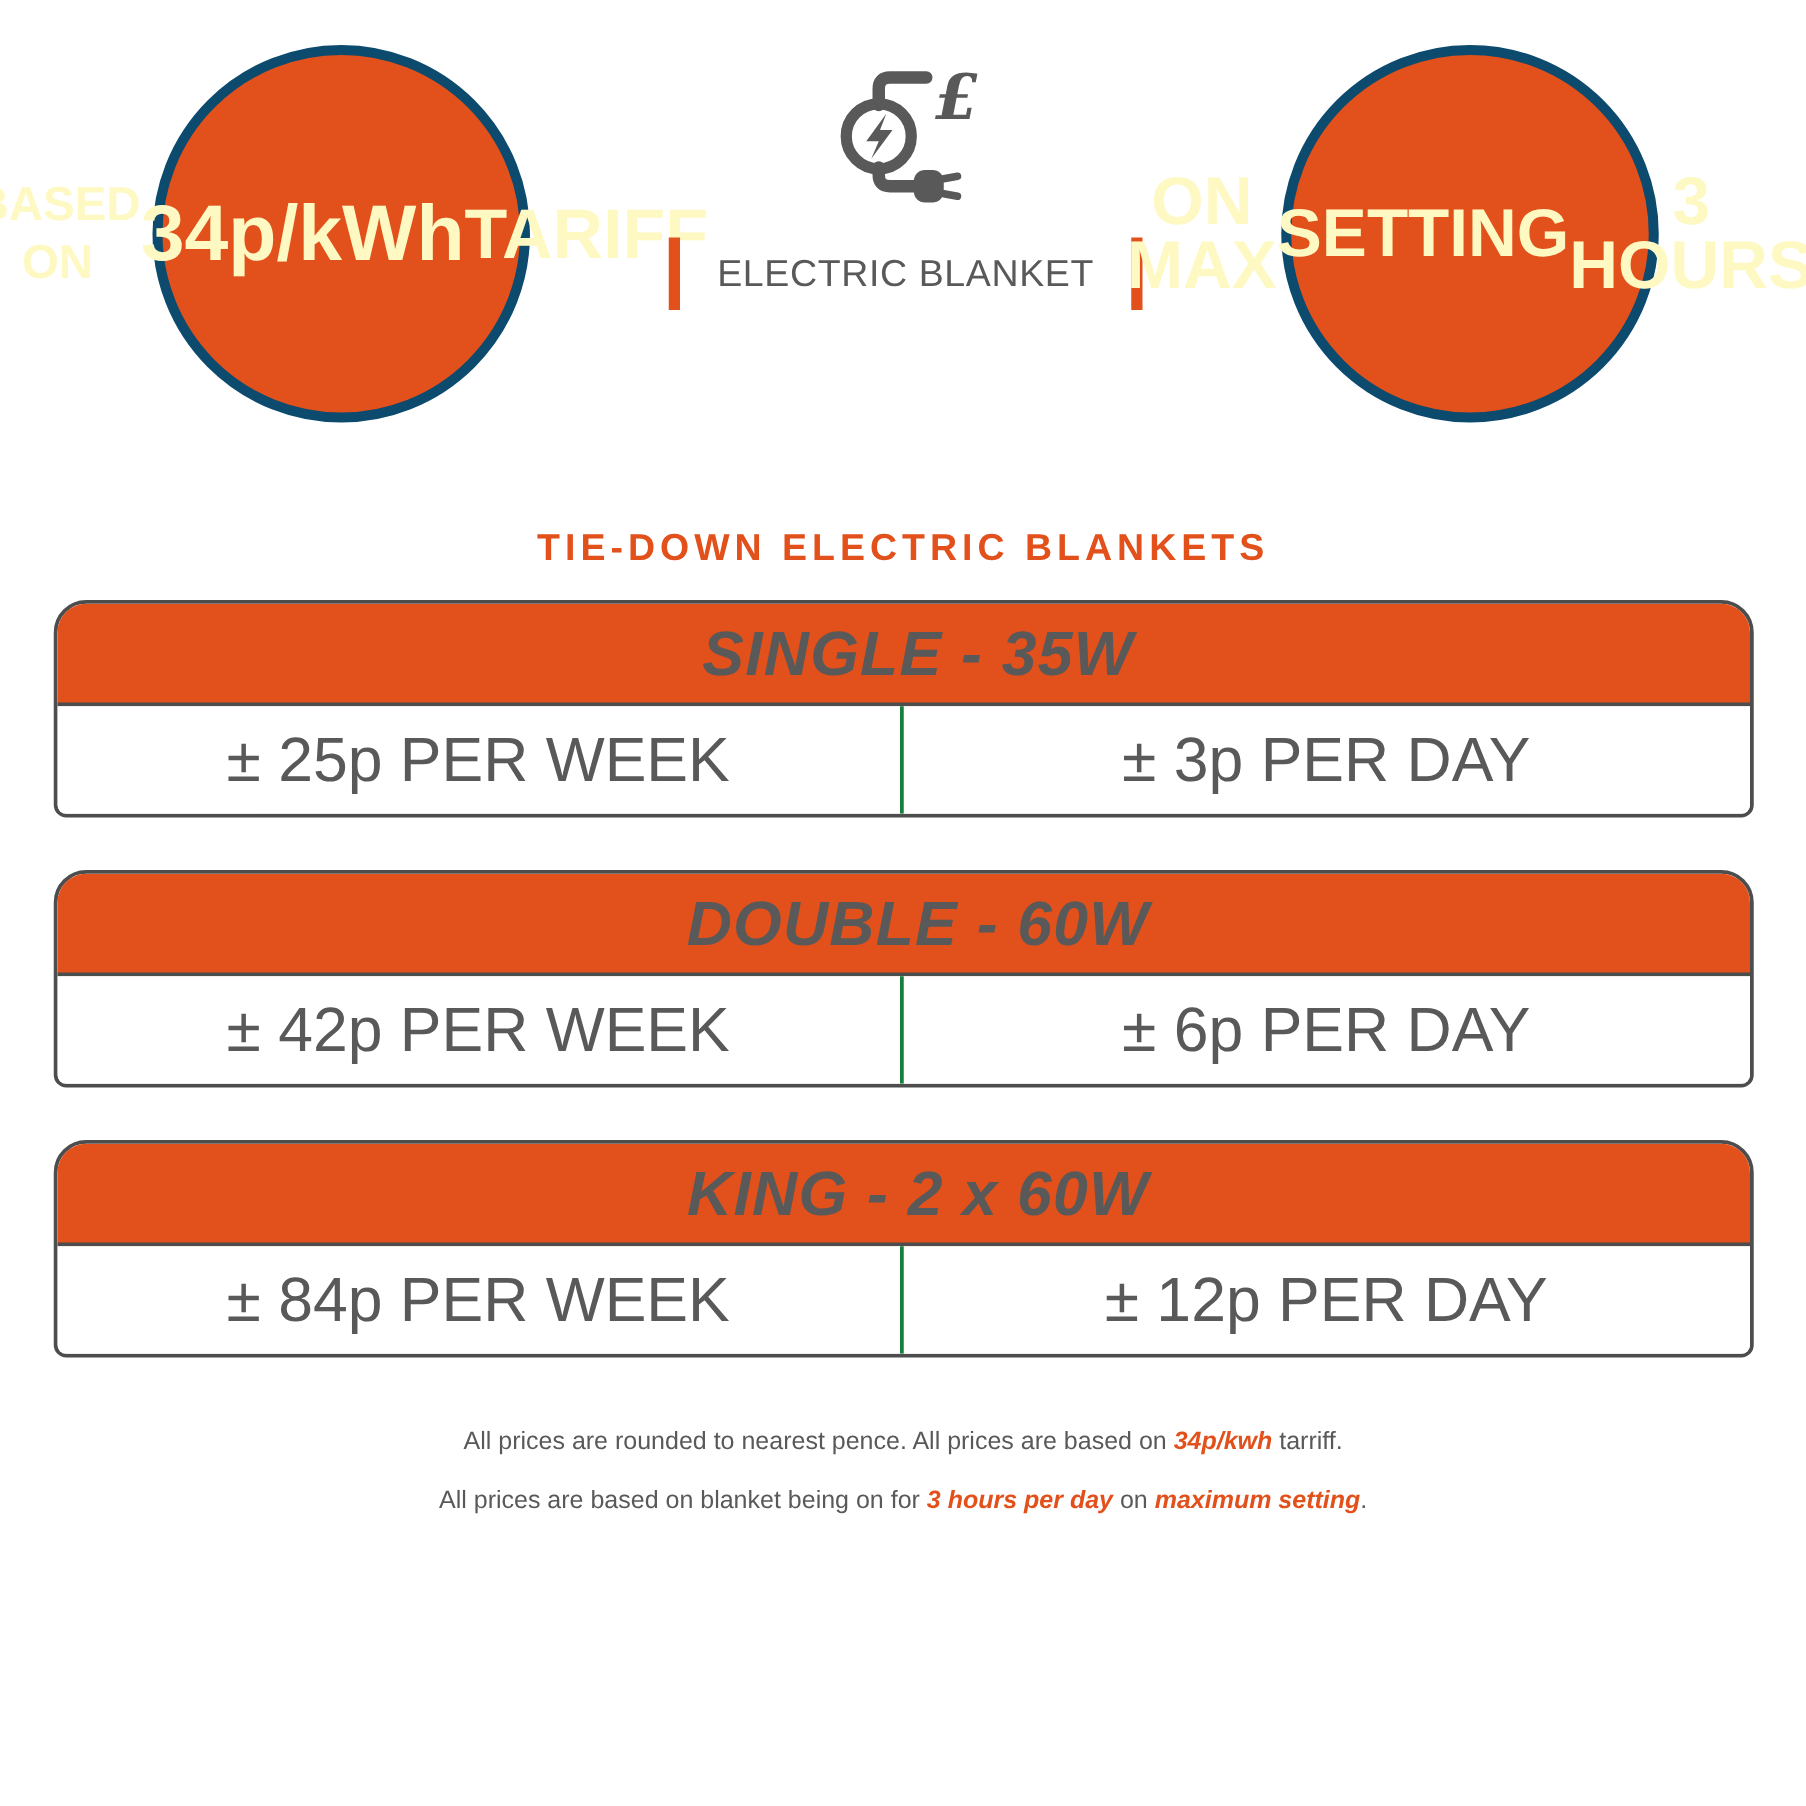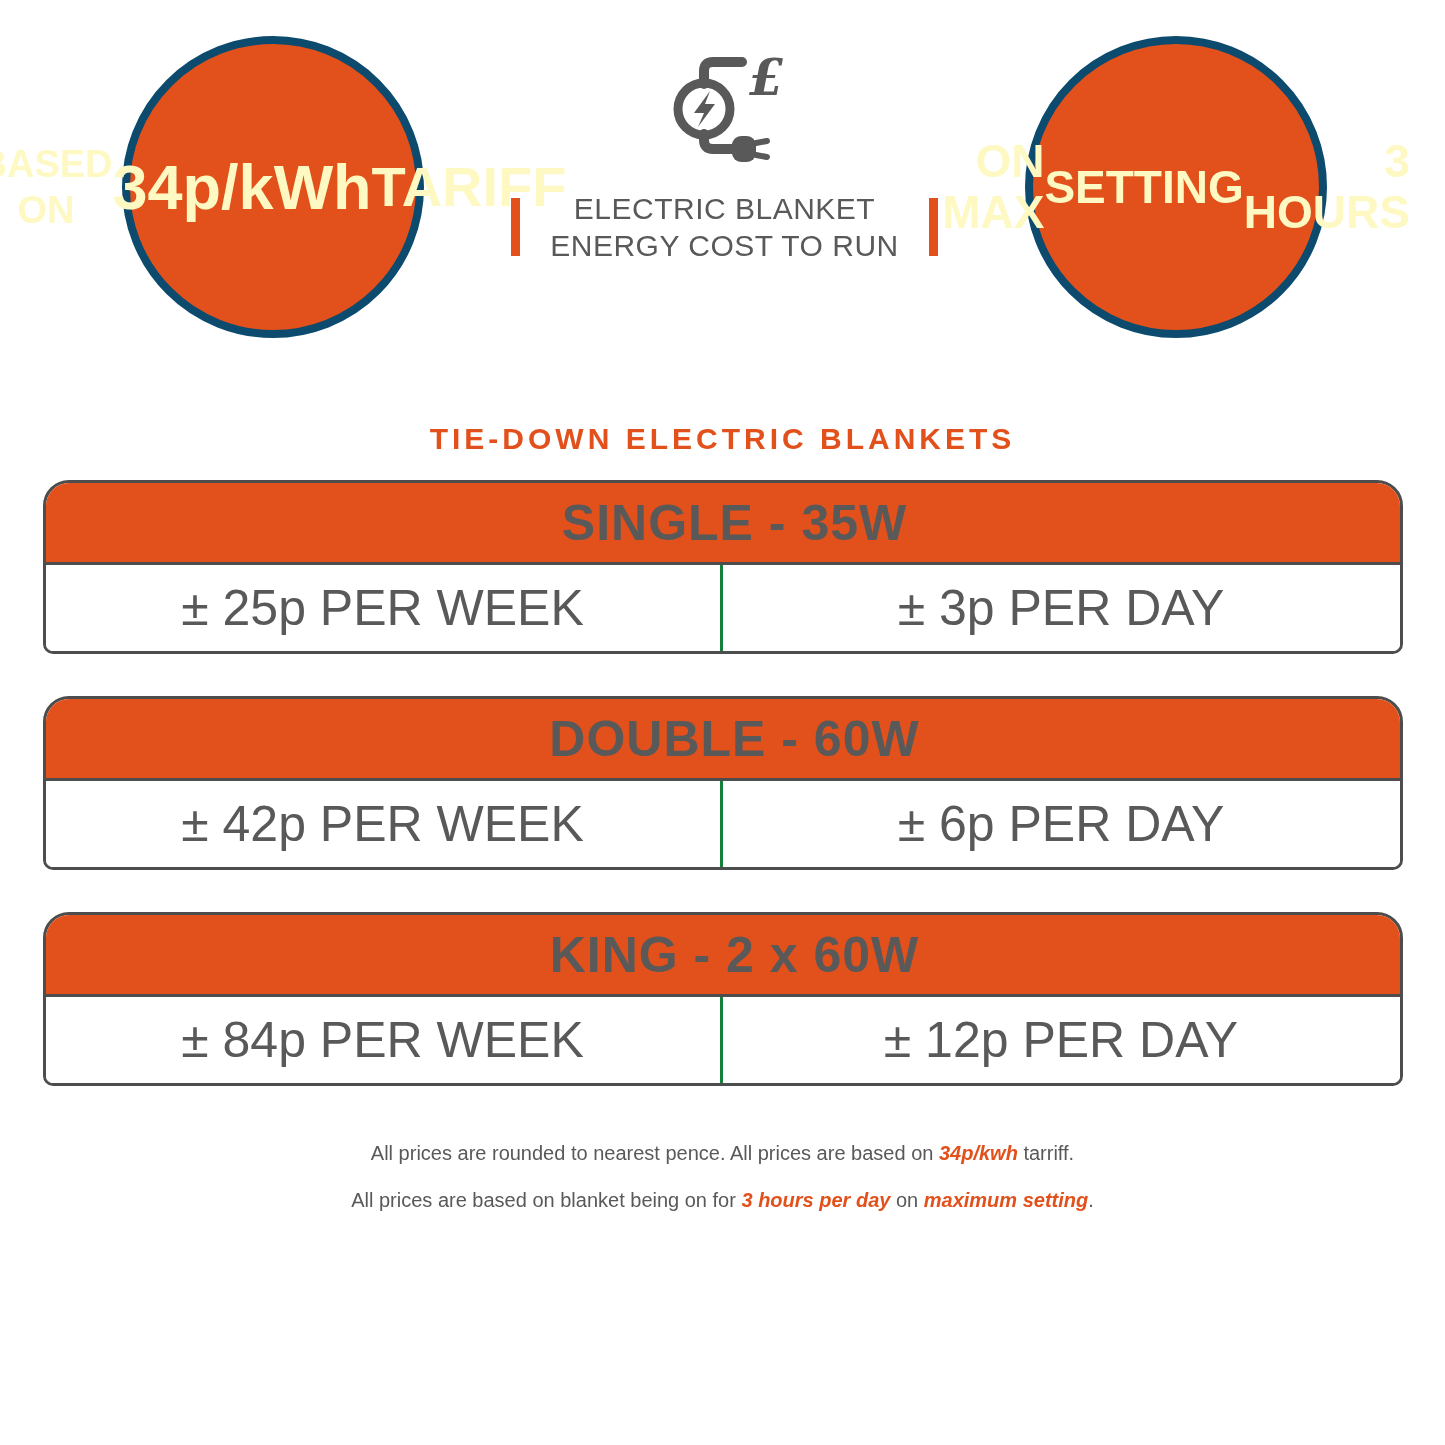--- a/index.html
+++ b/index.html
@@ -30,21 +30,21 @@
     flex-direction: row;
     justify-content: center;
     align-items: center;
     text-align: center;
     font-weight: bold;
     flex: 0 0 auto;
   }
   .badge-left .l1 { font-size: 38px; line-height: 46px; }
   .badge-left .l2 { font-size: 63px; line-height: 66px; }
   .badge-left .l3 { font-size: 56px; line-height: 60px; }
-  .badge-right .line { font-size: 46px; line-height: 51px; text-align: right; }
+  .badge-right .line { font-size: 54px; line-height: 51px; }
 
   .emblem {
     margin-top: 6px;
     display: flex;
     flex-direction: column;
     align-items: center;
   }
   .emblem-icon { width: 142px; height: 126px; }
   .emblem-text-row {
     margin-top: 22px;
@@ -85,20 +85,21 @@
   .pt-head {
     height: 82px;
     background: #E2511B;
     border-bottom: 3px solid #4D4D4D;
     display: flex;
     align-items: center;
     justify-content: center;
     color: #595959;
     font-size: 50px;
     font-weight: bold;
+    font-style: italic;
     letter-spacing: 1px;
     padding-left: 24px;
   }
   .pt-row { display: flex; height: 86px; background: #ffffff; }
   .pt-cell {
     flex: 1 1 50%;
     display: flex;
     align-items: center;
     justify-content: center;
     font-size: 50px;
@@ -145,21 +146,20 @@
       <text x="95" y="53" font-family="DejaVu Serif, serif" font-size="50" font-weight="bold" font-style="italic" fill="#595959">£</text>
 
       <rect x="78" y="94" width="24" height="26" rx="9" fill="#595959"></rect>
       <path d="M102 101 L113 99" stroke="#595959" stroke-width="6" stroke-linecap="round"></path>
       <path d="M102 113 L113 115" stroke="#595959" stroke-width="6" stroke-linecap="round"></path>
     </svg>
     <div class="emblem-text-row">
       <div class="accent-bar"></div>
       <div class="emblem-text">
         <div>ELECTRIC BLANKET</div>
-        <div>ENERGY COST TO RUN</div>
       </div>
       <div class="accent-bar"></div>
     </div>
   </div>
 
   <div class="badge badge-right">
     <div class="line">ON MAX</div>
     <div class="line">SETTING</div>
     <div class="line">3 HOURS</div>
   </div>

